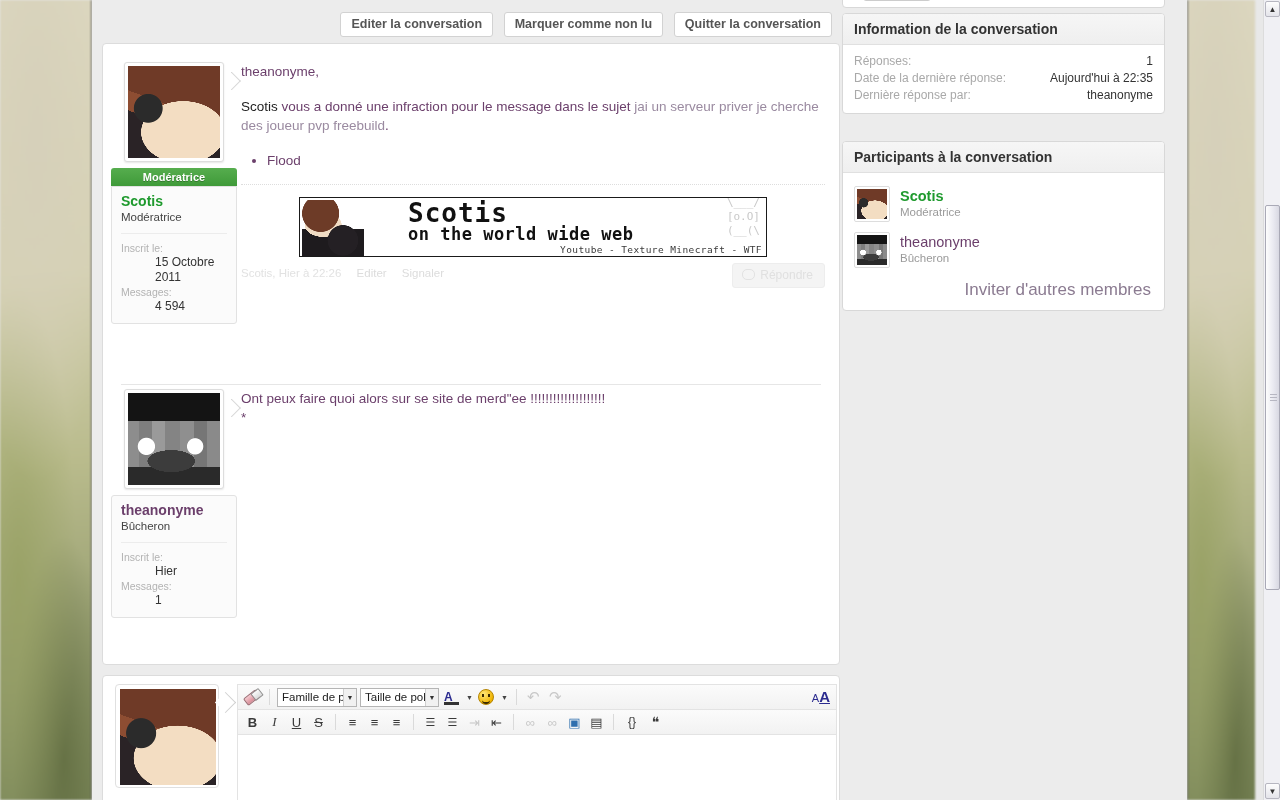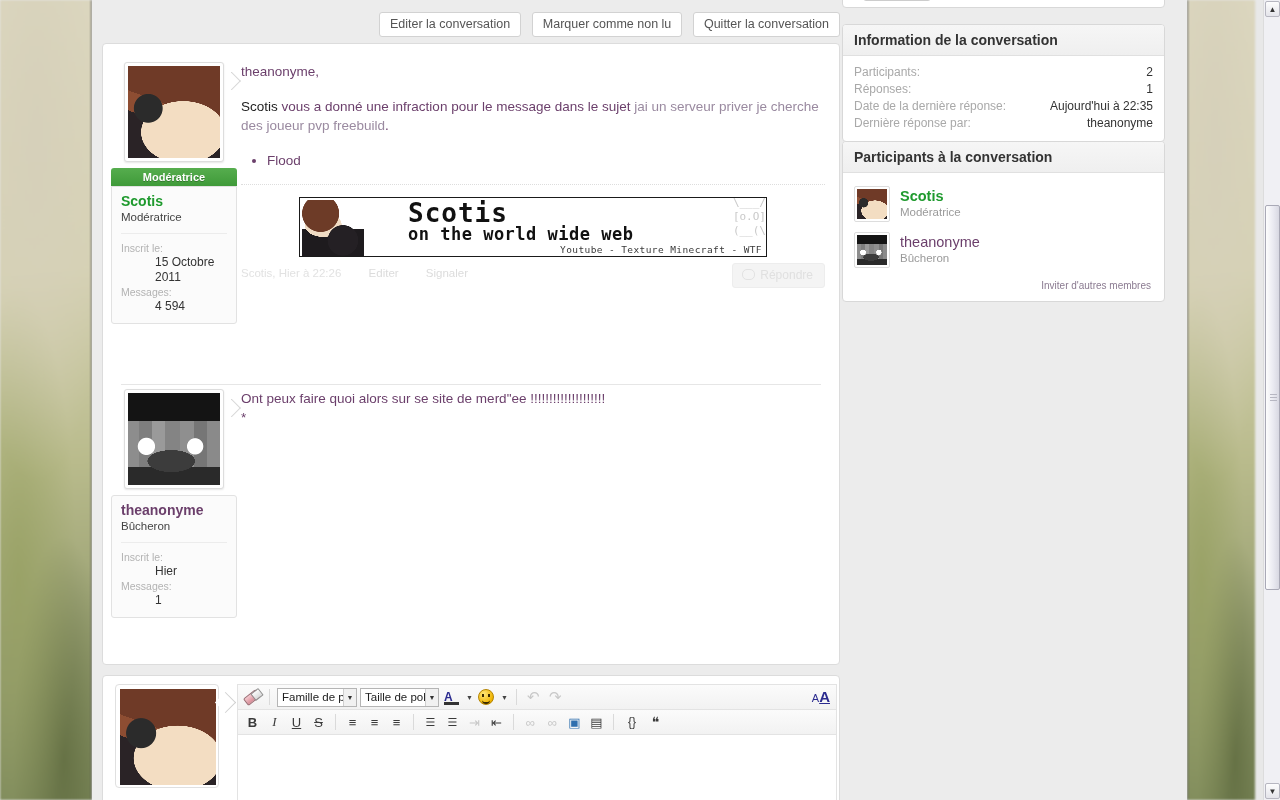--- a/index.html
+++ b/index.html
@@ -36,21 +36,21 @@
   .cut-panel {
     position:absolute; left:750px; top:-62px; width:323px; height:70px;
     background:#fff; border:1px solid #d8d8d8; border-radius:4px;
   }
   .cut-panel-btn {
     position:absolute; left:20px; top:40px; width:68px; height:22px;
     background:#fcfcfc; border:1px solid #ccc; border-radius:3px;
   }
 
   
-  .topbar { position:absolute; left:16px; top:12px; width:750px; height:26px; }
+  .topbar { position:absolute; left:8px; top:12px; width:750px; height:26px;font-weight:bold; }
   .btn {
     display:inline-block; background:#fff; border:1px solid #d2d2d2;
     border-radius:3px; padding:4px 10px 5px; font-size:12.5px; color:#555;
     cursor:pointer; line-height:14px;
   }
   #topbar-inner { position:absolute; right:18px; top:0; white-space:nowrap; }
   #topbar-inner .btn { margin-left:7px; }
 
   
   #thread-card {
@@ -148,31 +148,31 @@
   }
   .sig-sub {
     position:absolute; left:108px; top:27px; font-family:"DejaVu Sans Mono", monospace;
     font-size:17px; font-weight:bold; color:#111; letter-spacing:.5px; line-height:19px;
   }
   .sig-links {
     position:absolute; right:4px; bottom:1px; font-family:"DejaVu Sans Mono", monospace;
     font-size:9.5px; color:#3a3a3a; letter-spacing:.4px;
   }
   .sig-ascii {
-    position:absolute; right:0; top:-2px; font-family:"DejaVu Sans Mono", monospace;
+    position:absolute; right:6px; top:-2px; font-family:"DejaVu Sans Mono", monospace;
     font-size:11px; color:#c9c9c9; line-height:14px; text-align:center; white-space:pre;
   }
   .siglinks-row { margin-top:7px; font-size:12.5px; color:#8b7b91; }
   .siglinks-row a { color:#8b7b91; text-decoration:none; }
   .siglinks-row .sep { color:#b9aec0; }
 
   
   .msgfoot { position:relative; height:26px; margin-top:6px; }
   .foot-left { position:absolute; left:0; top:4px; font-size:11.5px; color:#e2e2e2; }
-  .foot-left .lk { color:#dcdcdc; margin-left:24px; }
+  .foot-left .lk { color:#dcdcdc; margin-left:12px; }
   .reply-btn {
     position:absolute; right:0; top:0; background:#f4f4f4; border:1px solid #ededed;
     border-radius:3px; padding:4px 11px 5px 9px; font-size:12px; color:#e0e0e0;
     cursor:pointer;
   }
   .reply-btn .bubble {
     display:inline-block; width:13px; height:11px; border:1px solid #e2e2e2;
     border-radius:5px; margin-right:5px; vertical-align:-1px;
   }
 
@@ -191,21 +191,21 @@
   .inforow .v { color:#333; }
 
   .prow { display:flex; align-items:center; padding:5px 0; }
   .pav { width:36px; height:36px; border:1px solid #ddd; padding:2px; background:#fff; border-radius:2px; }
   .pav-in { width:100%; height:100%; image-rendering:pixelated; }
   .pmeta { margin-left:10px; }
   .pname { font-size:14.5px; line-height:17px; }
   .pname.mod { color:#1f9a2e; font-weight:bold; }
   .pname.member { color:#6b3f6b; }
   .ptitle { font-size:11.5px; color:#9a9a9a; line-height:15px; }
-  .invite { text-align:right; font-size:10px; color:#8b7b91; padding:7px 2px 1px; cursor:pointer; }
+  .invite { text-align:right; font-size:17px; color:#8b7b91; padding:7px 2px 1px; cursor:pointer; }
 
   
   #reply-card {
     position:absolute; left:10px; top:675px; width:738px; height:140px;
     background:#fff; border:1px solid #dcdcdc; border-radius:4px;
   }
   #reply-avatar-box {
     position:absolute; left:12px; top:8px; width:104px; height:104px;
     background:#fff; border:1px solid #e0e0e0; border-radius:4px; padding:4px;
   }
@@ -399,27 +399,23 @@
         <div class="arrow"></div>
         <div class="mtext">
           <div>Ont peux faire quoi alors sur se site de merd"ee !!!!!!!!!!!!!!!!!!!!</div>
           <div>*</div>
         </div>
 
       </div>
     </div>
   </div>
 
-  <div class="side-panel" style="top:24px;">
+  <div class="side-panel" style="top:13px;">
     <div class="side-head">Information de la conversation</div>
     <div class="side-body">
-      <div class="inforow">
-        <span class="k">Participants:</span>
-        <span class="v">2</span>
-      </div>
       <div class="inforow">
         <span class="k">Réponses:</span>
         <span class="v">1</span>
       </div>
       <div class="inforow">
         <span class="k">Date de la dernière réponse:</span>
         <span class="v">Aujourd'hui à 22:35</span>
       </div>
       <div class="inforow">
         <span class="k">Dernière réponse par:</span>

